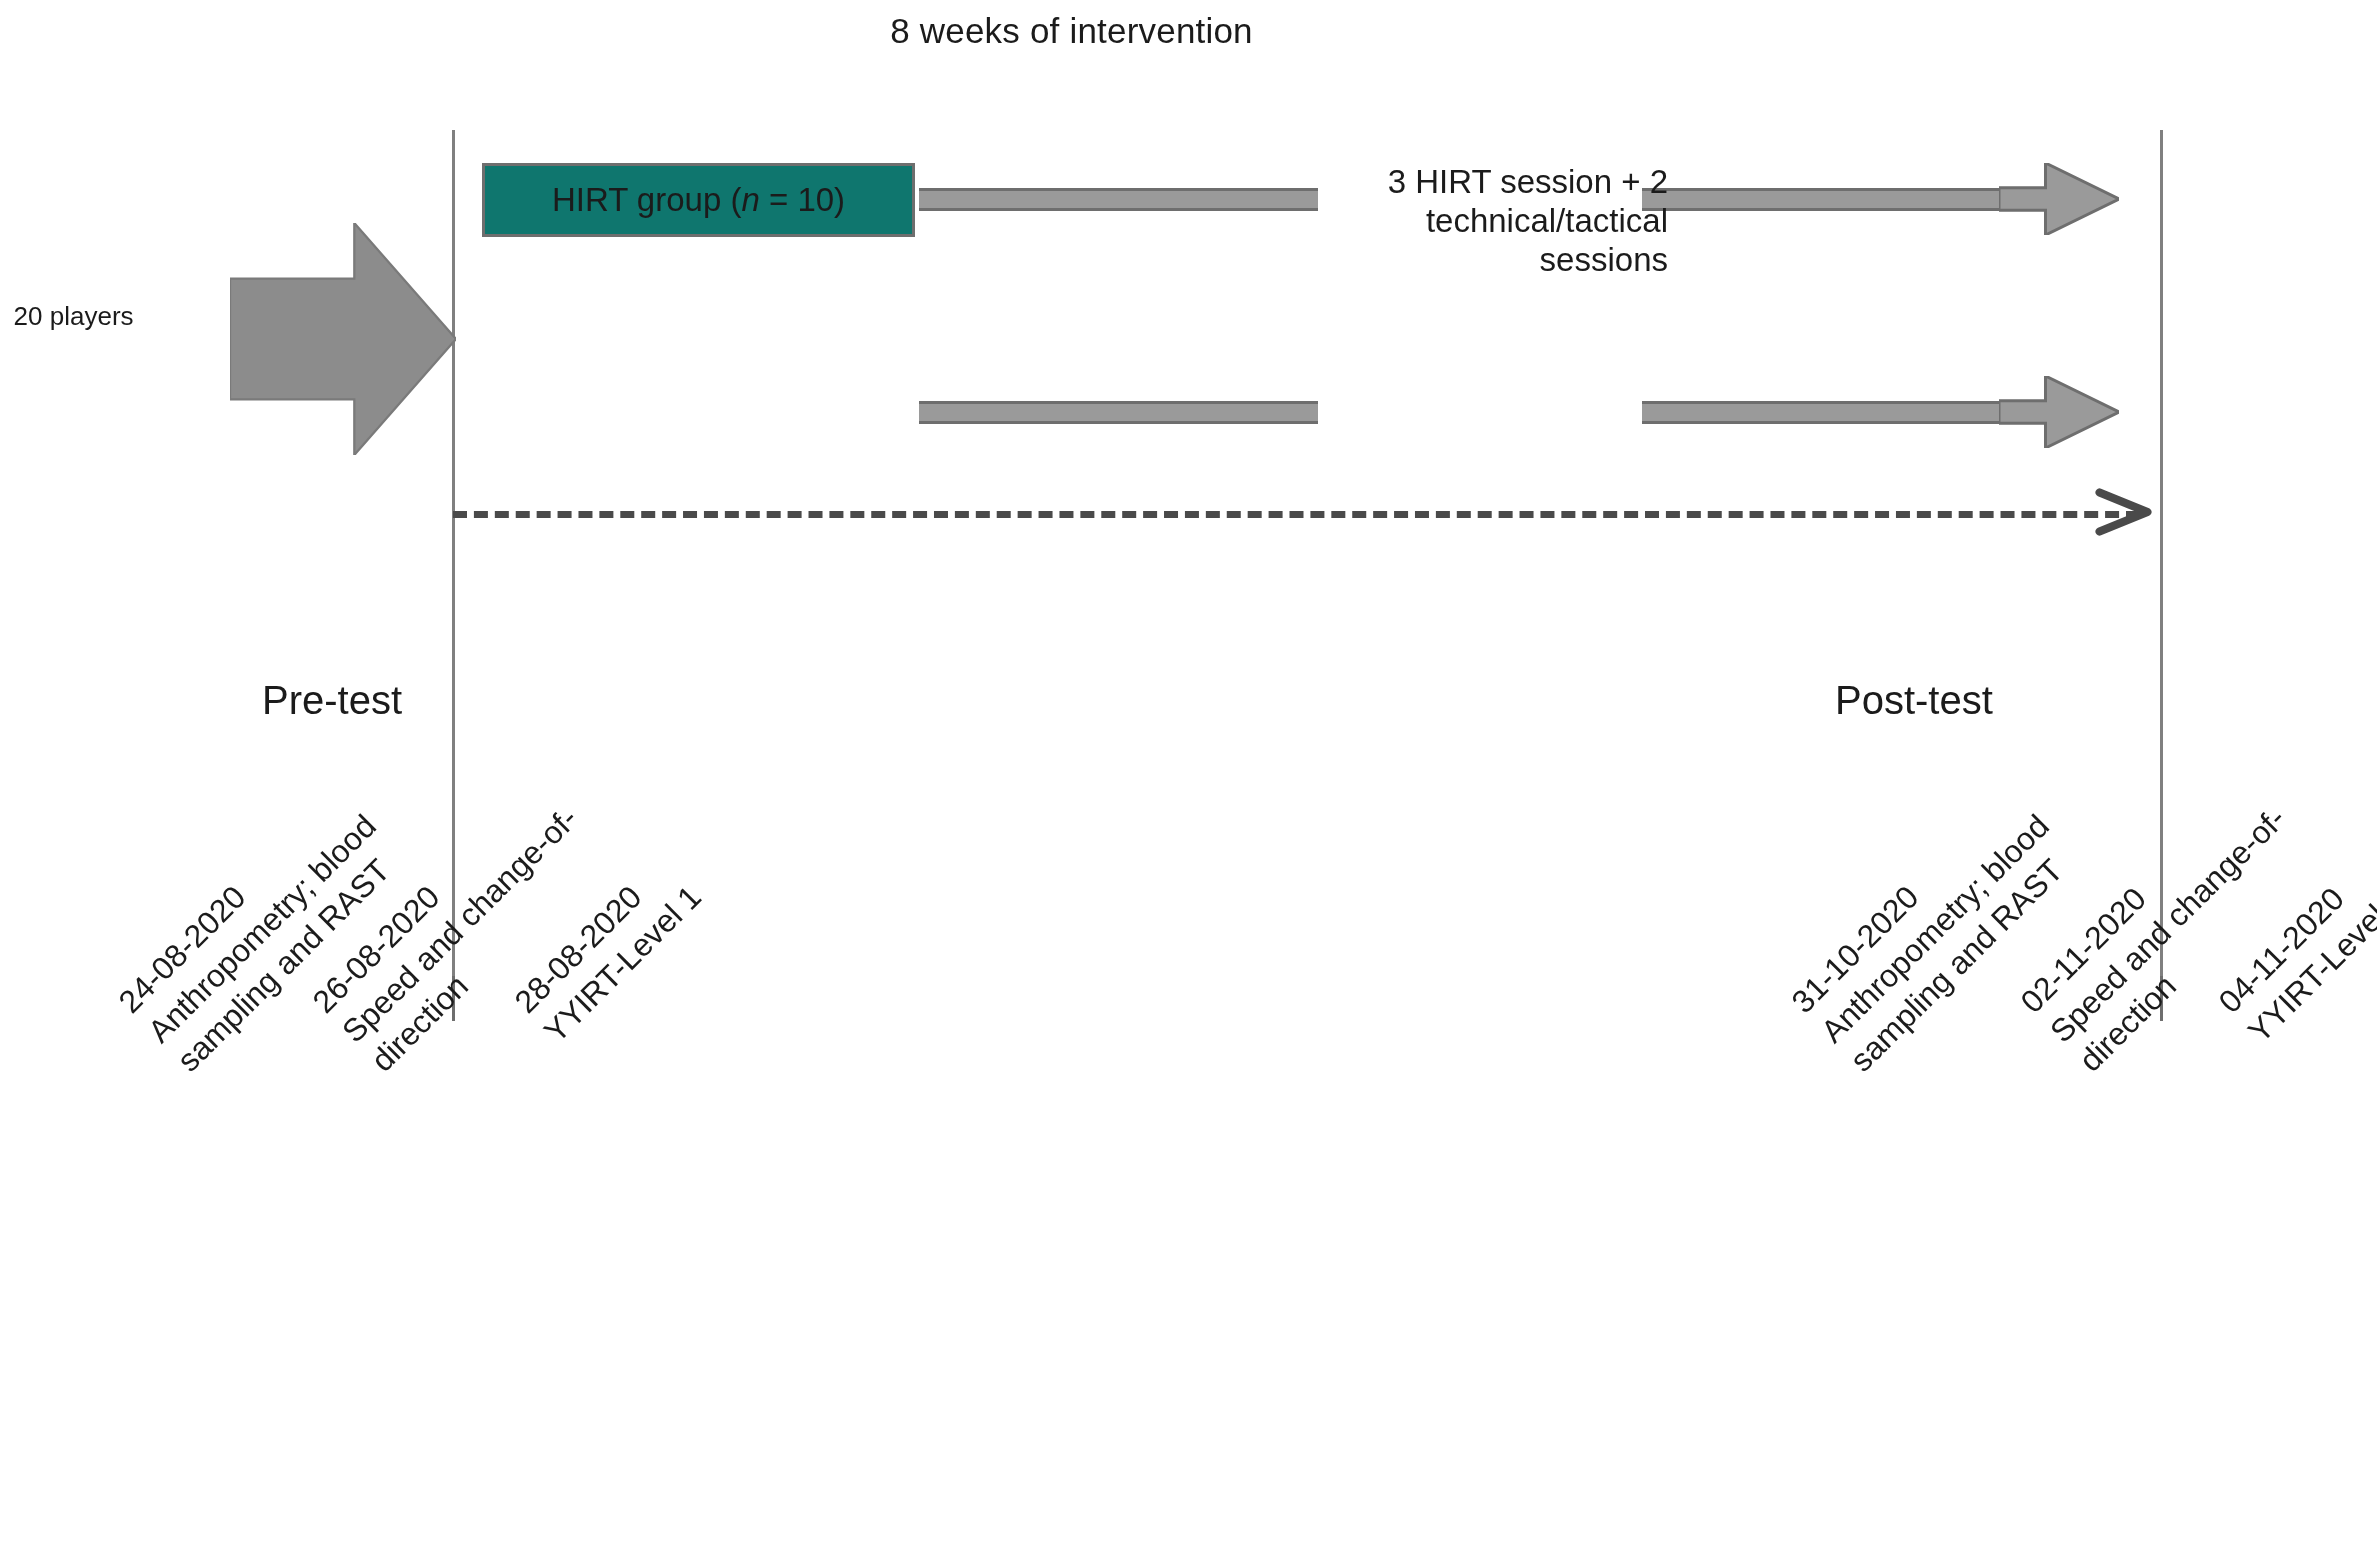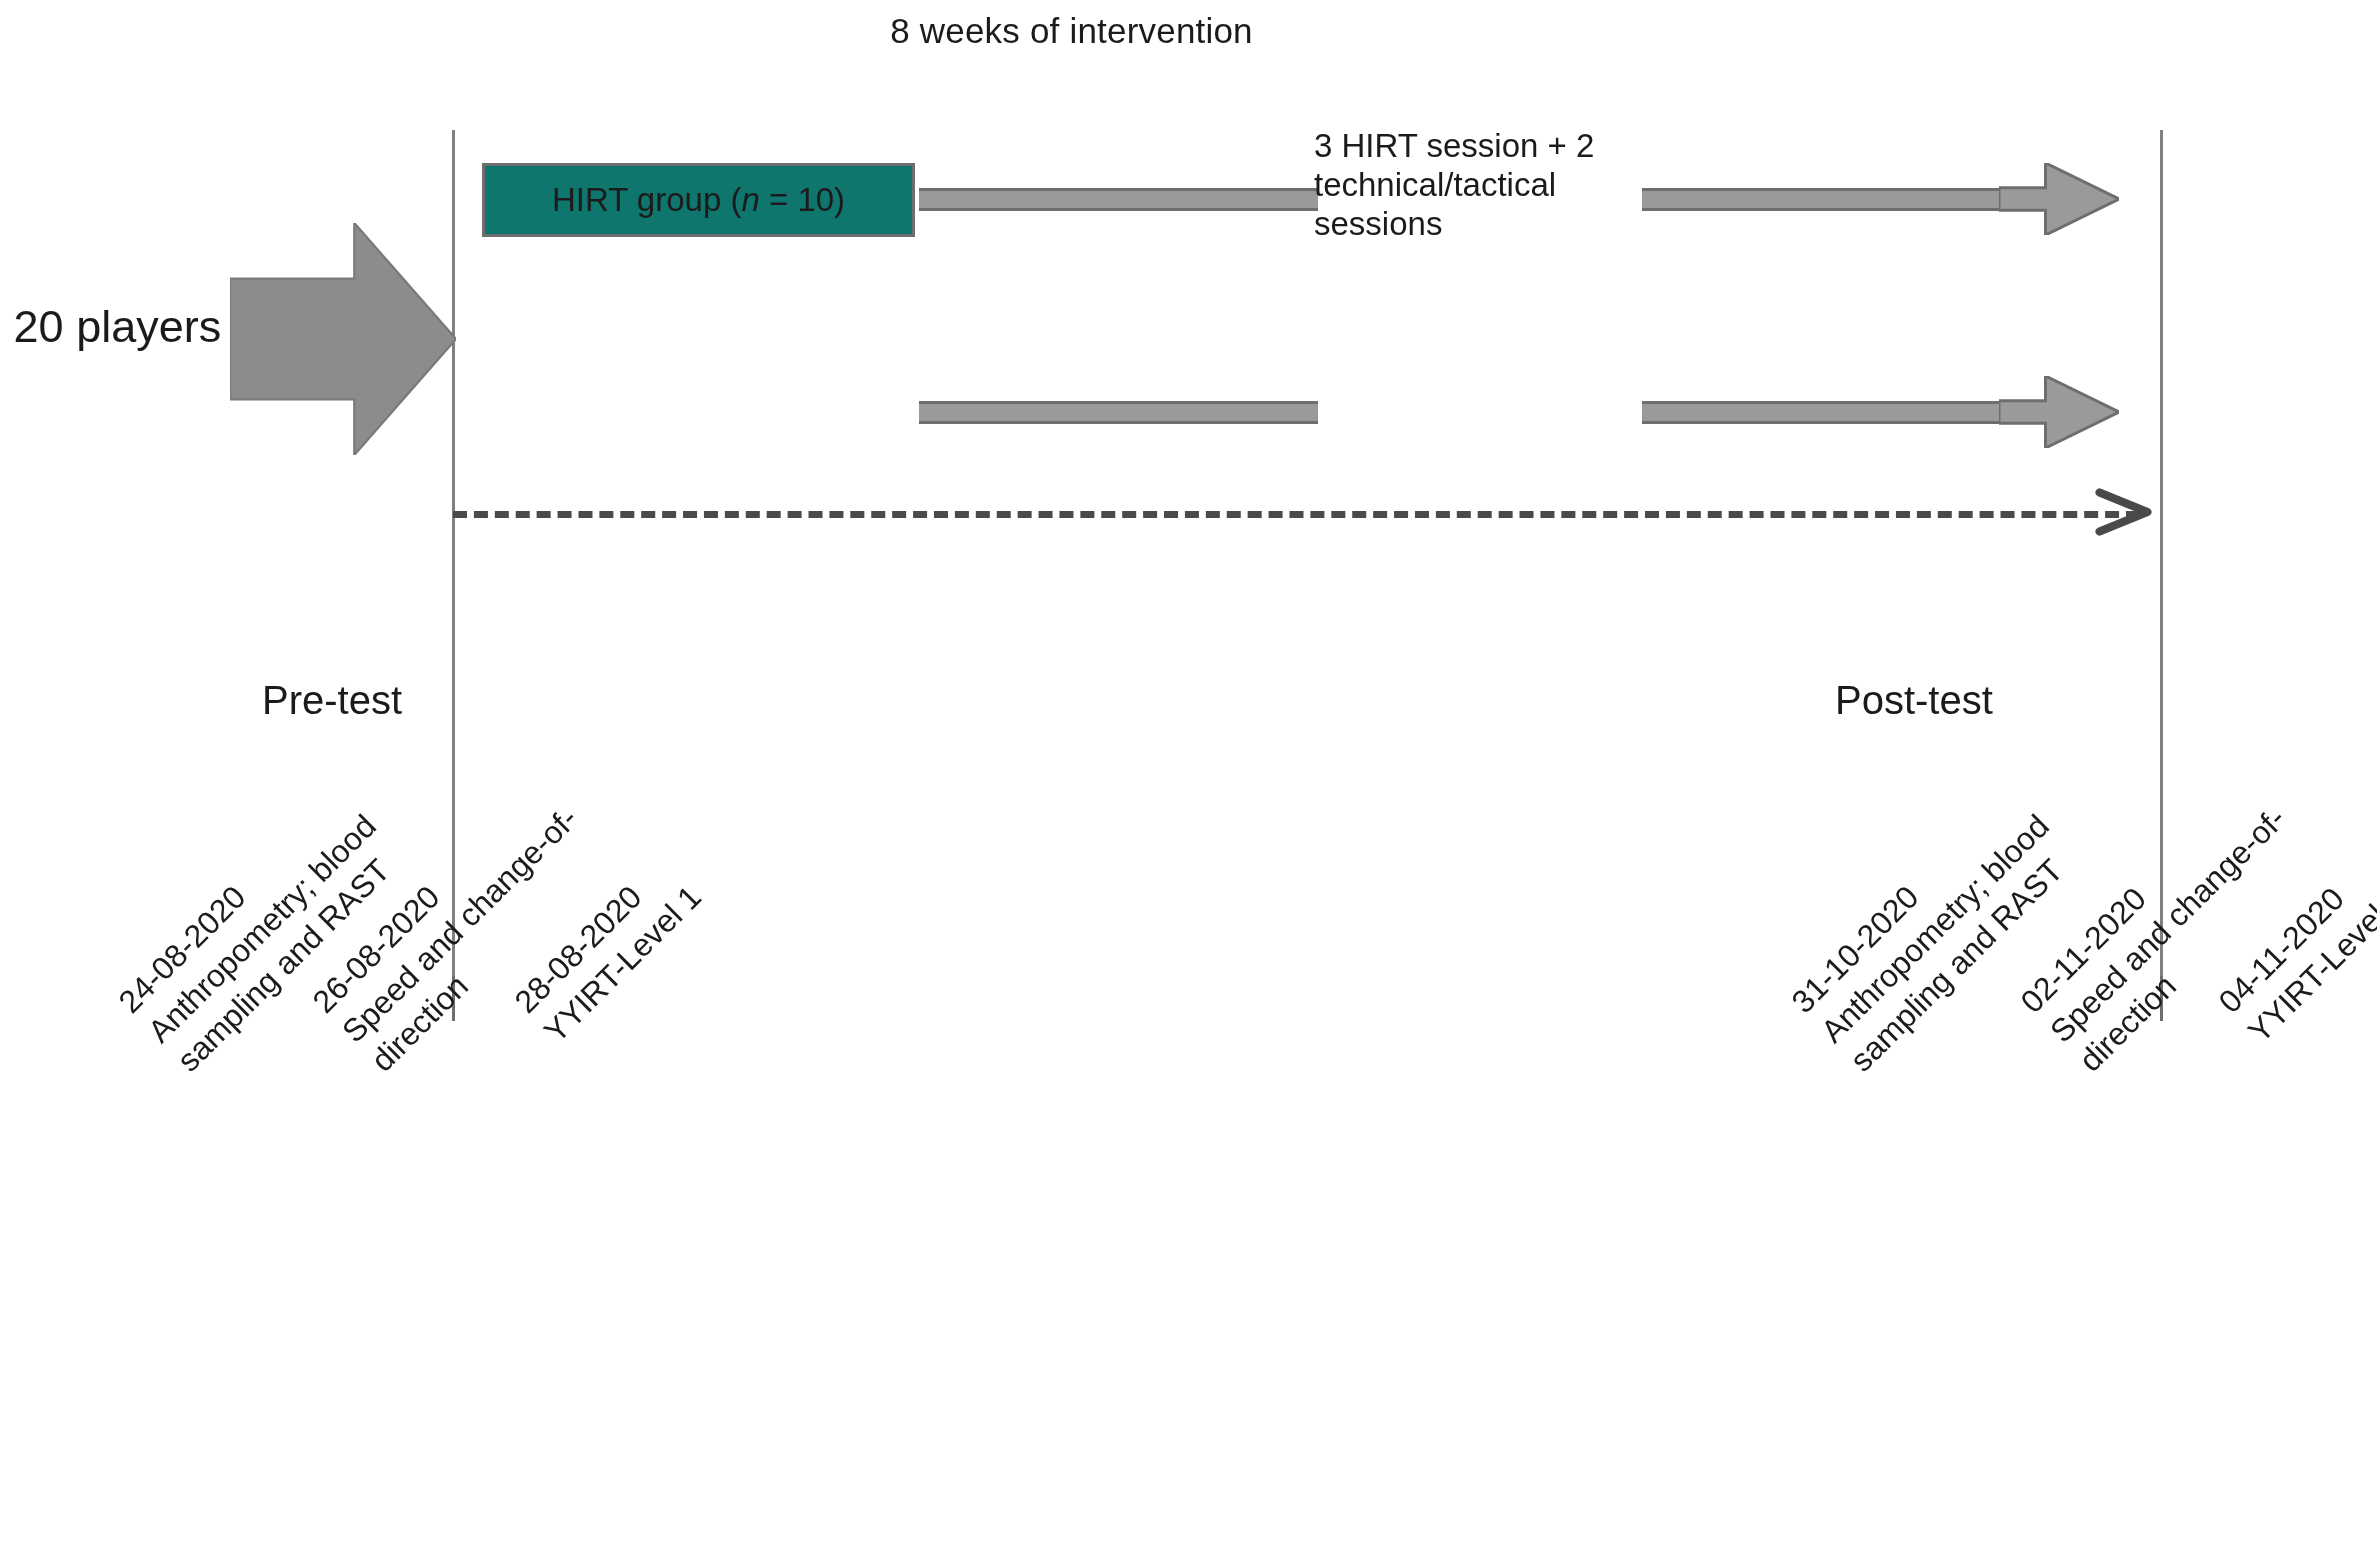--- a/index.html
+++ b/index.html
@@ -48,21 +48,21 @@
     left: 230px;
     top: 223px;
     width: 226px;
     height: 232px;
   }
   #players-arrow svg { display: block; width: 100%; height: 100%; }
   .players-label {
     position: absolute;
     left: 13.6px;
     top: 301px;
-    font-size: 45px;
+    font-size: 26px;
     white-space: nowrap;
   }
 
   
   .group-box {
     position: absolute;
     left: 482px;
     width: 433px;
     height: 74px;
     background: #0f766e;
@@ -101,24 +101,25 @@
 
   
   #ctrl-shaft-a { left: 919px; top: 401px; width: 399px; }
   #ctrl-shaft-b { left: 1642px; top: 401px; width: 361px; }
   #ctrl-head    { left: 1999px; top: 376px; }
 
   
   .session-text {
     position: absolute;
     width: 354px;
-    text-align: left;
+    text-align: right;
     font-size: 33px;
     line-height: 1.18;
     left: 1314px;
+    margin-top: 36px;
   }
   #session-hirt { top: 127px; }
   #session-ctrl { top: 371px; }
 
   
   #dash-line {
     position: absolute;
     left: 453px;
     top: 511px;
     width: 1687px;

